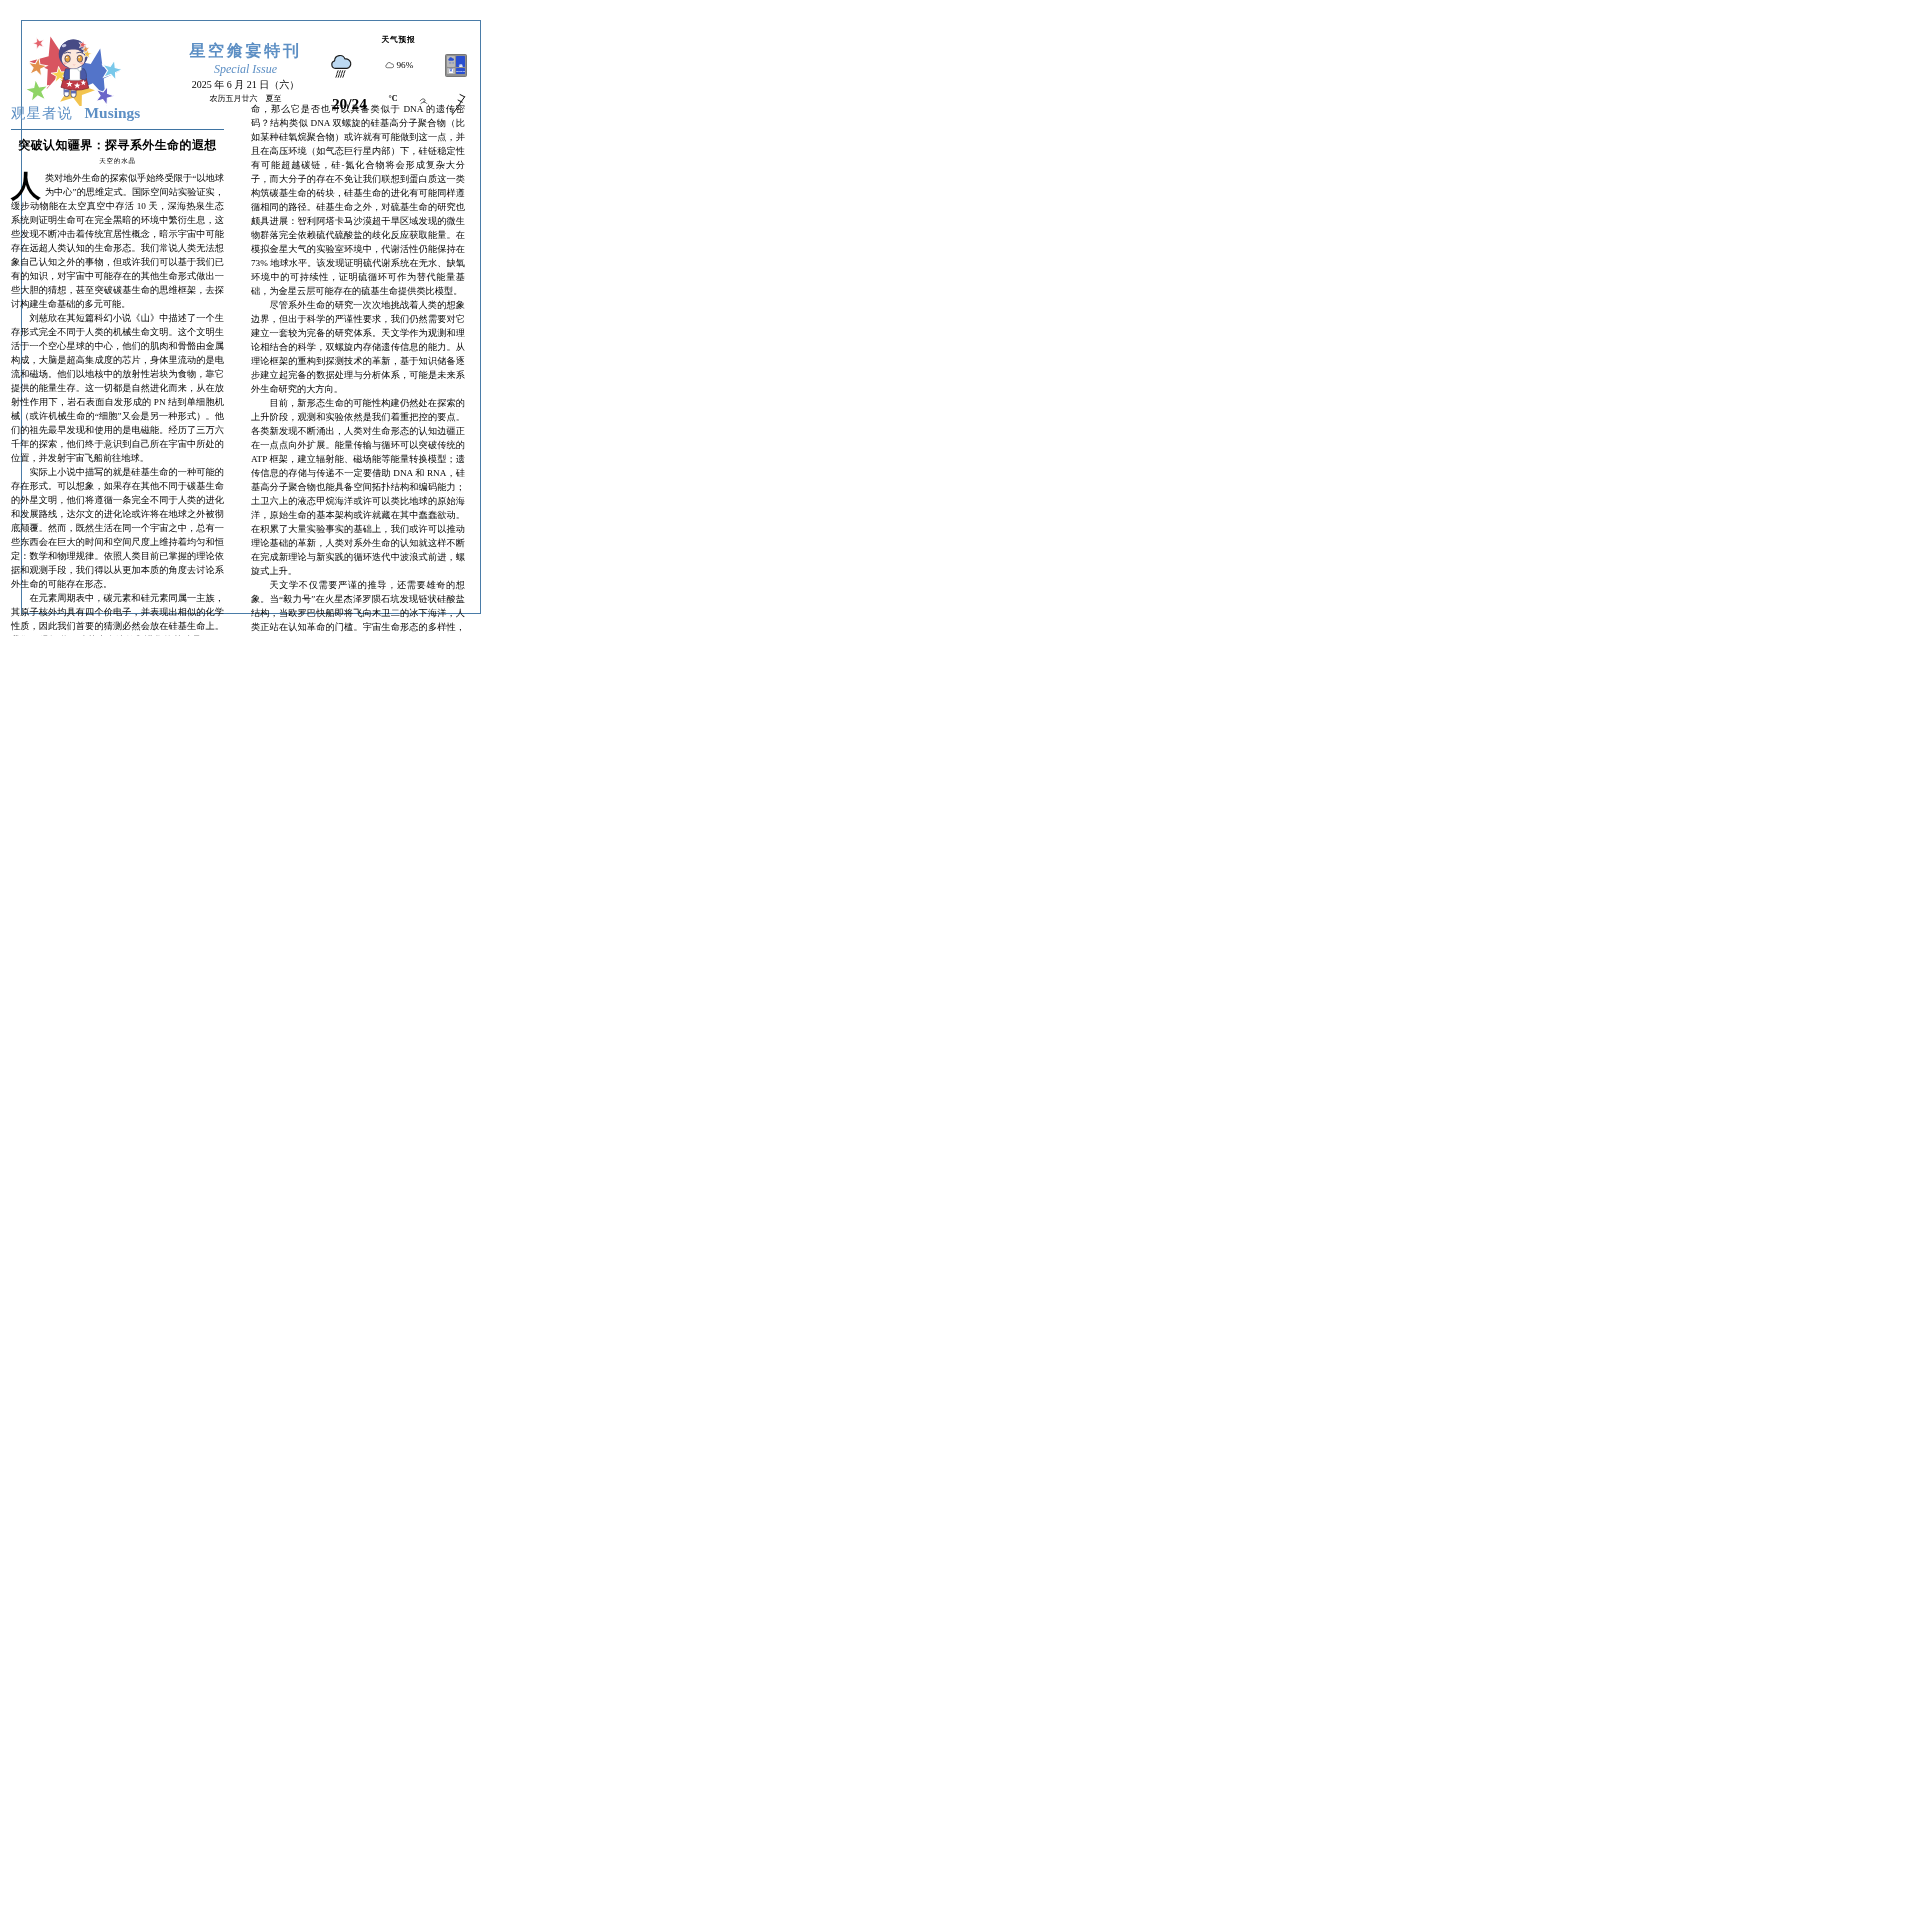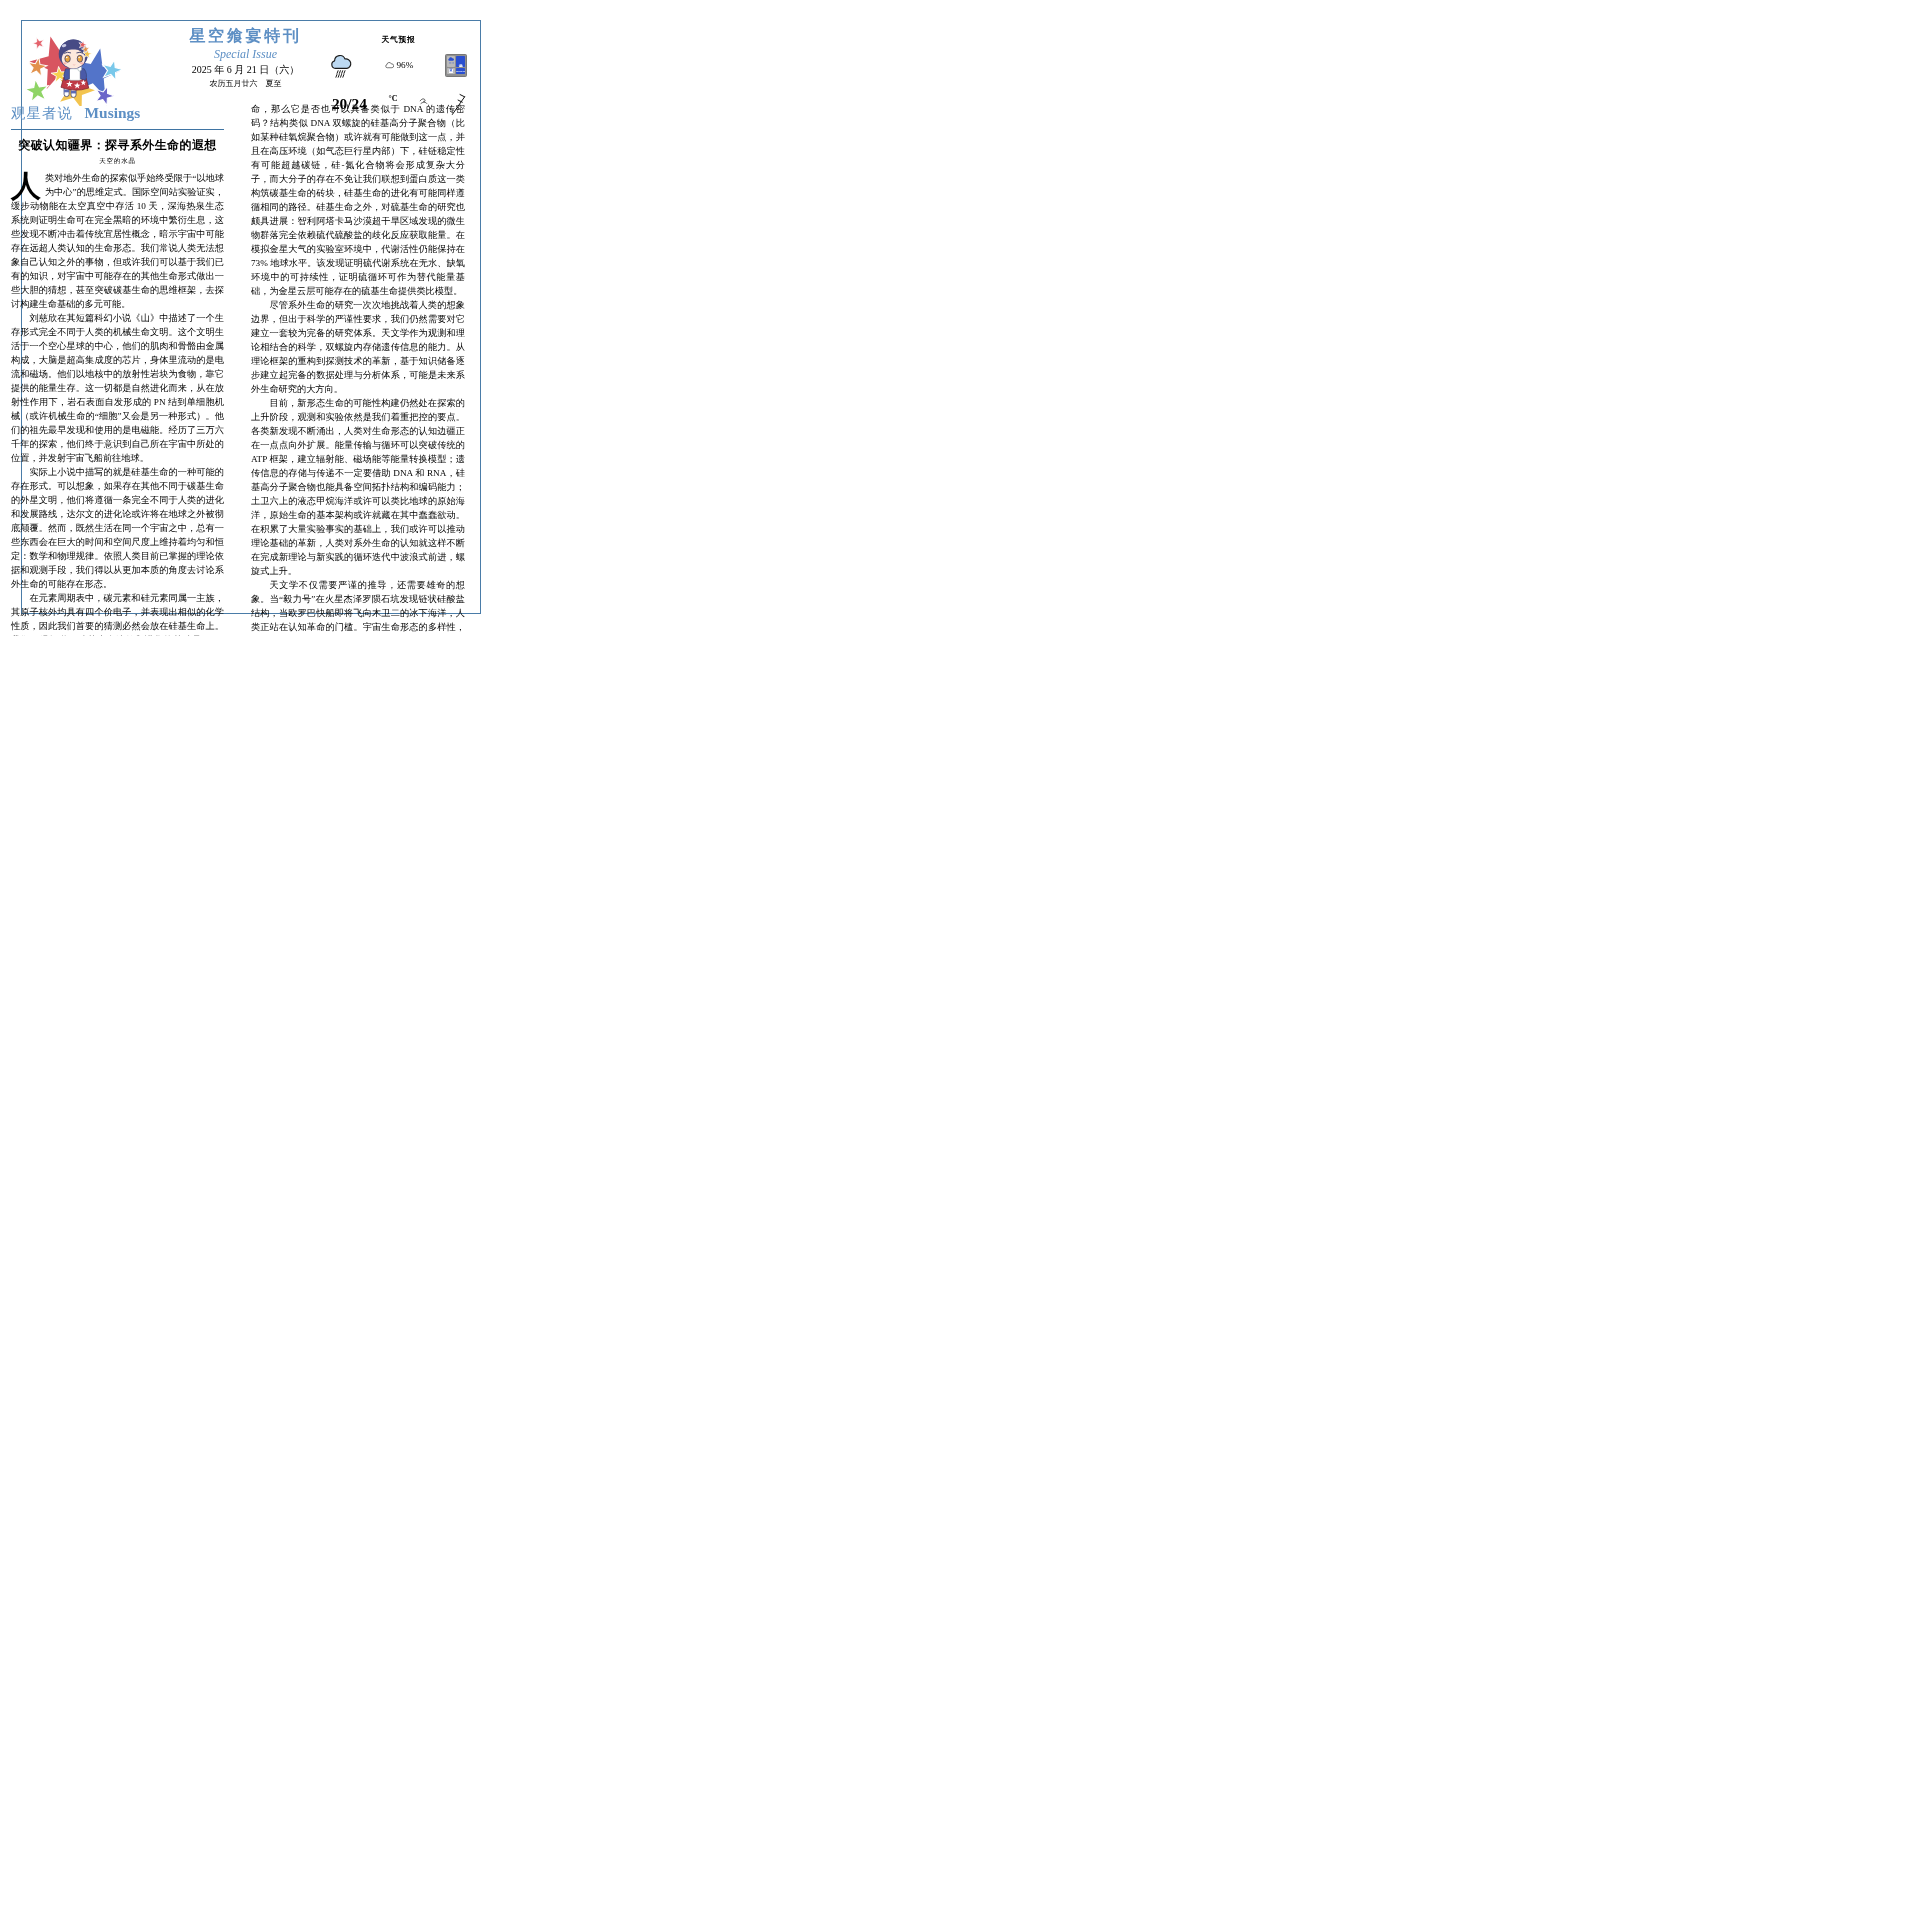--- a/index.html
+++ b/index.html
@@ -2,21 +2,21 @@
 <html style="font-size:6.2px"><head>
 <meta charset="utf-8">
 <style>
   html,body{margin:0;padding:0;background:#ffffff;}
   .page{position:relative;width:491px;height:636px;background:#ffffff;overflow:hidden;
         font-family:"Liberation Serif","DejaVu Serif",serif;color:#000;}
   .frame{position:absolute;left:21px;top:20px;width:458px;height:592px;
          border:1.2px solid #4a7ca8;pointer-events:none;}
   
   .mascot{position:absolute;left:24px;top:30px;width:101px;height:76px;}
-  .masthead{position:absolute;left:50%;top:26px;transform:translateX(-50%);
+  .masthead{position:absolute;left:50%;top:41px;transform:translateX(-50%);
             text-align:center;width:177px;}
   .masthead-title{font-size:16px;line-height:19px;color:#5d8fc4;letter-spacing:2.7px;font-weight:bold;}
   .masthead-sub{font-size:12px;line-height:14.6px;color:#5d8fc4;font-style:italic;font-weight:normal;margin-top:2px;}
   .masthead-date{font-size:10px;line-height:10.8px;margin-top:3.9px;}
   .masthead-lunar{font-size:8px;line-height:10.8px;margin-top:2.3px;}
   .weather{position:absolute;left:328px;top:35px;width:141px;}
   .weather-title{font-family:"Liberation Sans","DejaVu Sans",sans-serif;
                  font-size:7.7px;font-weight:bold;text-align:center;letter-spacing:0.8px;}
   .weather-main{display:flex;align-items:center;justify-content:space-between;
                 margin-top:7.7px;padding:0 2.3px;}

